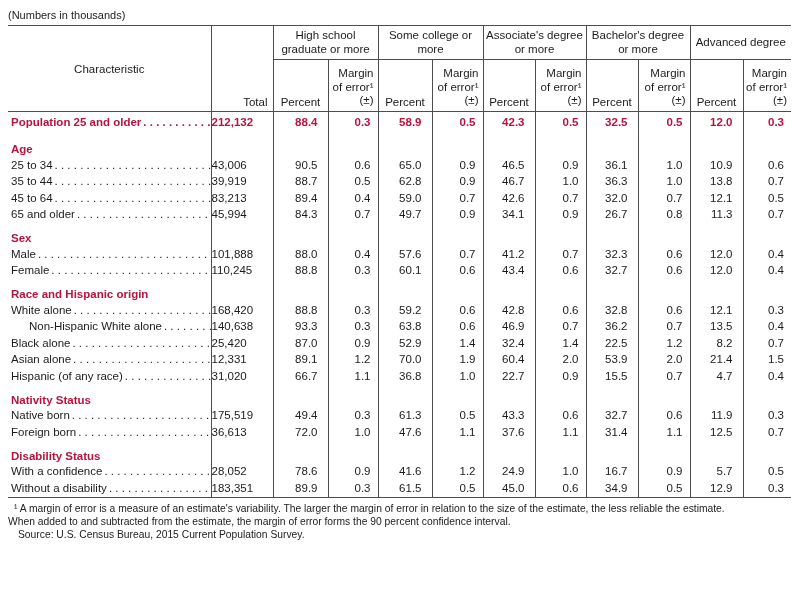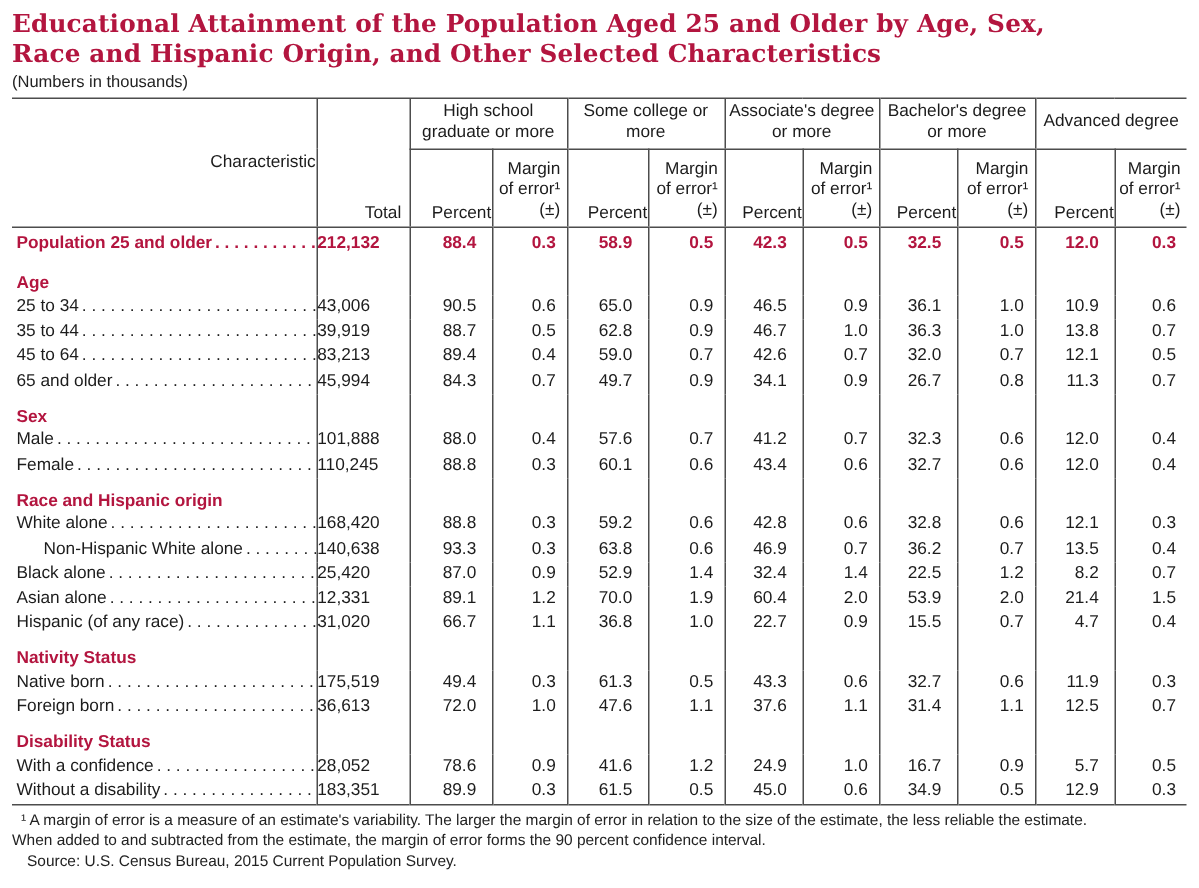--- a/index.html
+++ b/index.html
@@ -13,21 +13,21 @@
     font-family:"DejaVu Serif", serif; font-weight:bold; font-size:16.5px;
     line-height:1.2; color:var(--red); max-width:715px; letter-spacing:0.1px;
   }
   .subtitle { font-size:11px; margin:3px 0 4px 0; color:#222; }
 
   table { border-collapse:collapse; table-layout:fixed; width:783px; border-bottom:1px solid var(--line); }
   th, td { padding:0; font-size:11.5px; font-weight:normal; color:var(--ink); }
   .bl { border-left:1px solid var(--line); }
 
   thead th { border-top:1px solid var(--line); }
-  thead tr.sub th, thead th[rowspan] { border-bottom:1px solid var(--line);text-align:right; }
+  thead tr.sub th, thead th[rowspan] { border-bottom:1px solid var(--line); }
   th.h-char { vertical-align:middle; text-align:center; }
   th.h-total { vertical-align:bottom; text-align:right; padding:0 5px 3px 0; }
   th.h-group { vertical-align:middle; text-align:center; height:34px; line-height:1.2; padding:2px 1px; border-bottom:1px solid var(--line); }
   th.h-pct { vertical-align:bottom; text-align:center; height:52px; padding-bottom:3px;margin-left:48px; }
   th.h-moe { vertical-align:bottom; text-align:right; padding:0 4px 3px 0; line-height:1.18; }
 
   tbody td { vertical-align:bottom; line-height:13px; padding:1.5px 0 2px 0; }
   td.c-total { text-align:left; padding-right:5px; }
   td.c-pct   { text-align:right; padding-right:10px; }
   td.c-moe   { text-align:right; padding-right:7px; }
@@ -43,21 +43,20 @@
   tr.section .lbl { color:var(--red); font-weight:bold; }
 
   .footnotes { margin-top:4px; font-size:10.3px; line-height:1.3; color:#222; width:790px; }
   .fn-first { padding-left:6px; }
   .fn-source { padding-left:10px; }
 </style>
 </head>
 <body>
 
 <div class="page">
-  <div class="title">Educational Attainment of the Population Aged 25 and Older by Age, Sex, Race and Hispanic Origin, and Other Selected Characteristics</div>
   <div class="subtitle">(Numbers in thousands)</div>
 
   <table>
     <colgroup>
         <col style="width: 203px;">
         <col style="width: 62px;">
         <col style="width: 55px;">
         <col style="width: 50px;">
         <col style="width: 54px;">
         <col style="width: 51px;">

